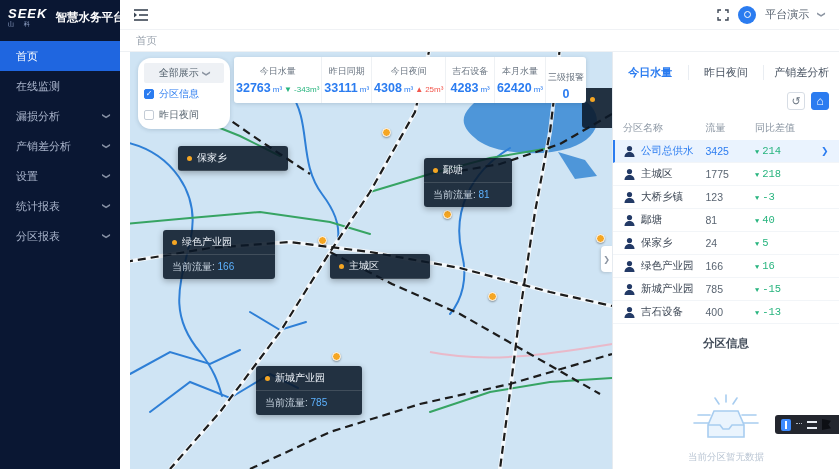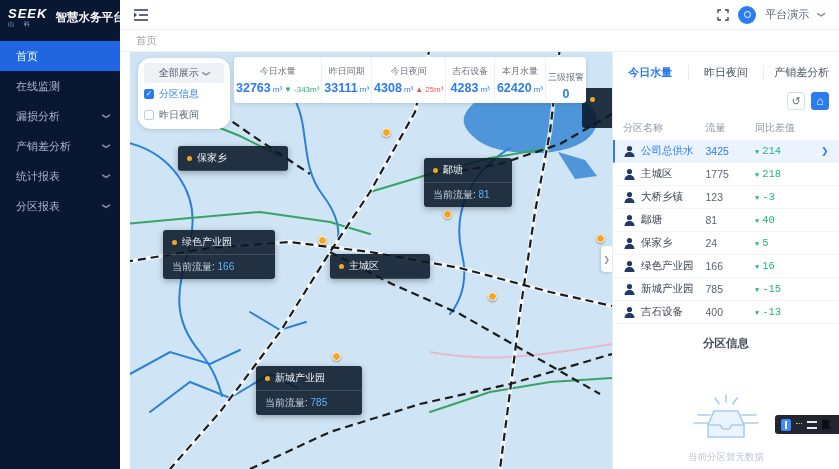--- a/index.html
+++ b/index.html
@@ -130,20 +130,24 @@
         </div>
       <div class="menu-item">
           <span>在线监测</span>
         </div>
       <div class="menu-item">
           <span>漏损分析</span>
           <span class="chev">❯</span>
         </div>
       <div class="menu-item">
           <span>产销差分析</span>
+          <span class="chev">❯</span>
+        </div>
+      <div class="menu-item">
+          <span>设置</span>
           <span class="chev">❯</span>
         </div>
       <div class="menu-item">
           <span>统计报表</span>
           <span class="chev">❯</span>
         </div>
       <div class="menu-item">
           <span>分区报表</span>
           <span class="chev">❯</span>
         </div>

